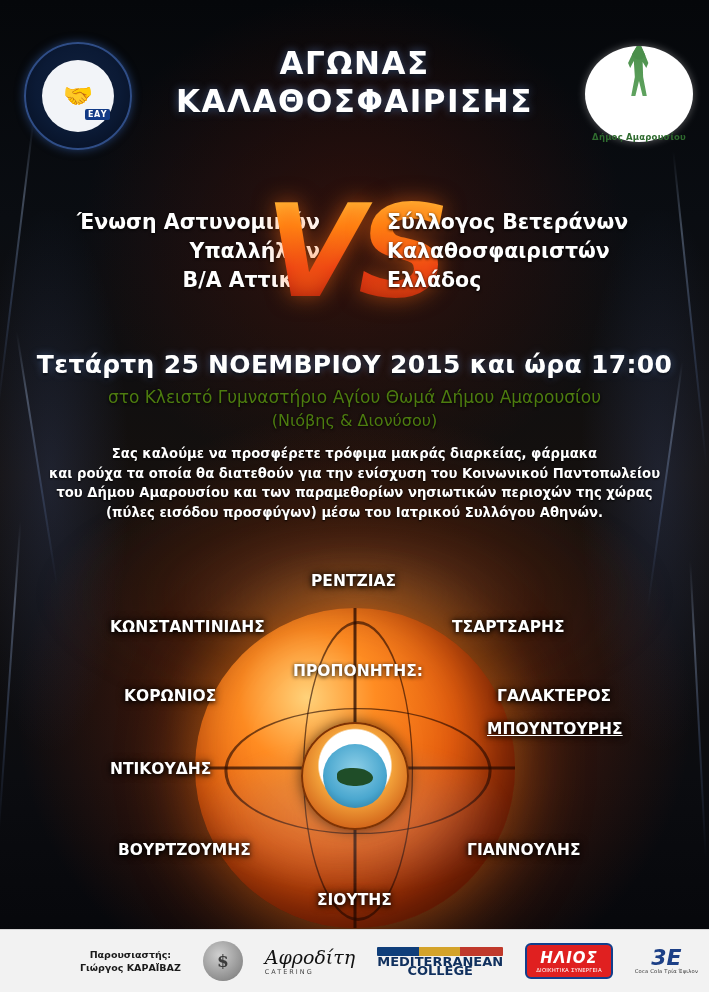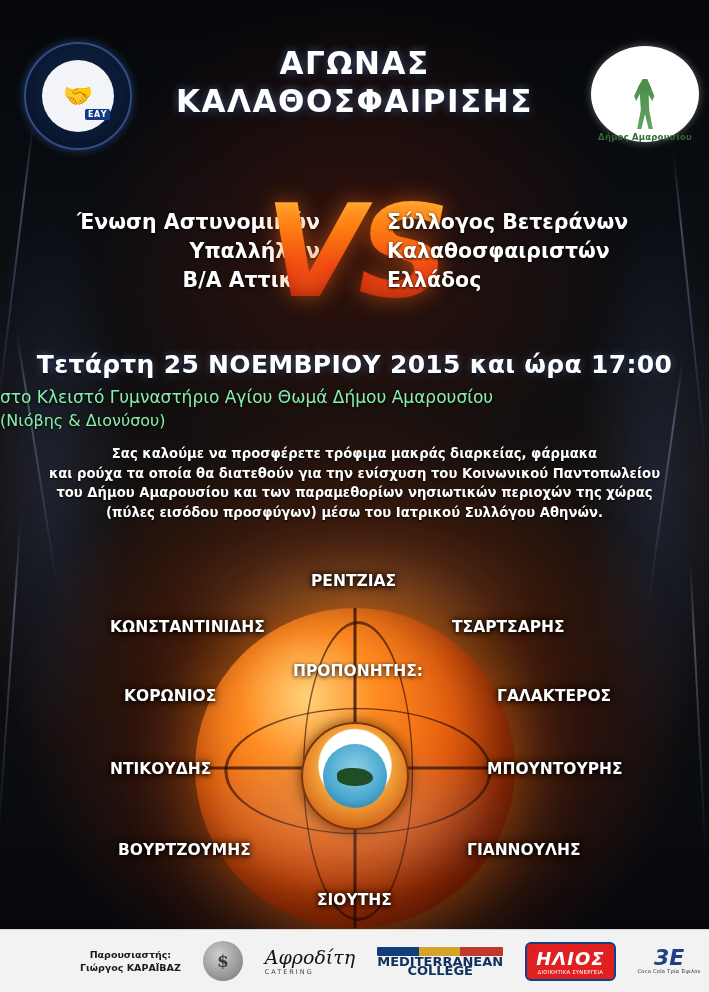--- a/index.html
+++ b/index.html
@@ -64,23 +64,23 @@
     position:relative;
   }
   .logo-left .badge{
     position:absolute;bottom:12px;right:4px;
     background:#123a86;color:#fff;font-size:8px;font-weight:bold;
     padding:1px 3px;border-radius:2px;letter-spacing:.5px;
   }
   .logo-left .shake{font-size:24px;color:#1b3e7a;line-height:1;}
 
   .logo-right{
-    position:absolute;right:10px;top:46px;width:108px;height:96px;border-radius:50%;
+    position:absolute;right:16px;top:46px;width:108px;height:96px;border-radius:50%;
     background:#ffffff;
-    display:flex;flex-direction:column;align-items:center;justify-content:flex-end;
+    display:flex;flex-direction:column;align-items:center;justify-content:space-between;
     box-shadow:0 0 8px rgba(255,255,255,.35);
   }
   .logo-right .figure{
     width:26px;height:50px;
     background:
       radial-gradient(circle at 50% 12%, #4b8f4b 0 7px, rgba(0,0,0,0) 8px),
       linear-gradient(180deg,#4b8f4b 0%, #5fa35f 100%);
     clip-path:polygon(42% 0,58% 0,72% 16%,86% 34%,78% 44%,64% 32%,66% 62%,80% 100%,64% 100%,50% 70%,36% 100%,20% 100%,34% 62%,30% 30%,16% 44%,8% 34%,26% 14%);
   }
   .logo-right .caption{
@@ -117,22 +117,22 @@
   .team.left{left:30px;width:290px;text-align:right;}
   .team.right{right:22px;width:300px;text-align:left;}
 
   
   .date{
     position:absolute;left:0;right:0;top:350px;text-align:center;
     color:#fff;font-weight:bold;font-size:25px;letter-spacing:.3px;
     text-shadow:0 0 9px rgba(120,170,255,.4),0 2px 3px #000;
   }
   .venue{
-    position:absolute;left:0;right:0;top:385px;text-align:left;
-    color:#86efac;font-size:17px;line-height:24px;
+    position:absolute;left:0;right:0;top:385px;text-align:center;
+    color:#4d7c0f;font-size:17px;line-height:24px;
     text-shadow:0 1px 3px #000;
   }
   .venue .sub{font-size:16px;}
 
   
   .appeal{
     position:absolute;left:40px;right:40px;top:444px;text-align:center;
     color:#fff;font-size:13.2px;line-height:19.5px;font-weight:bold;
     text-shadow:0 1px 2px #000;
   }
@@ -233,21 +233,21 @@
   }
   .sp-med .bar{
     height:9px;background:linear-gradient(90deg,#0f3e7a 0 33%, #d4a32a 33% 66%, #c0392b 66% 100%);
     margin-bottom:2px;border-radius:1px;
   }
   .sp-med .name{font-size:13px;font-weight:bold;line-height:8.5px;}
   .sp-ilios{
     background:#e02020;color:#fff;border:2px solid #123f8c;border-radius:6px;
     padding:4px 9px;text-align:center;
   }
-  .sp-ilios .name{font-size:18px;font-weight:bold;font-style:italic;letter-spacing:1px;}
+  .sp-ilios .name{font-size:15px;font-weight:bold;font-style:italic;letter-spacing:1px;}
   .sp-ilios .sub{font-size:5.4px;color:#fff;letter-spacing:.2px;}
   .sp-3e{
     text-align:center;color:#1c3f86;
   }
   .sp-3e .mark{font-size:22px;font-weight:bold;font-style:italic;line-height:20px;}
   .sp-3e .sub{font-size:5.2px;color:#333;letter-spacing:.2px;}
 </style>
 </head>
 <body>
 
@@ -321,21 +321,21 @@
   <div class="player" style="left:311px;top:572px;">ΡΕΝΤΖΙΑΣ</div>
   <div class="player" style="left:110px;top:618px;">ΚΩΝΣΤΑΝΤΙΝΙΔΗΣ</div>
   <div class="player" style="left:452px;top:618px;">ΤΣΑΡΤΣΑΡΗΣ</div>
 
   <div class="coach-label" style="left:249px;top:662px;">ΠΡΟΠΟΝΗΤΗΣ:</div>
 
   <div class="player" style="left:124px;top:687px;">ΚΟΡΩΝΙΟΣ</div>
   <div class="player" style="left:497px;top:687px;">ΓΑΛΑΚΤΕΡΟΣ</div>
 
   <div class="player" style="left:110px;top:760px;">ΝΤΙΚΟΥΔΗΣ</div>
-  <div class="player" style="left:487px;top:760px;">ΜΠΟΥΝΤΟΥΡΗΣ</div>
+  <div class="player" style="left:487px;top:720px;text-decoration:underline;">ΜΠΟΥΝΤΟΥΡΗΣ</div>
 
   <div class="player" style="left:118px;top:841px;">ΒΟΥΡΤΖΟΥΜΗΣ</div>
   <div class="player" style="left:467px;top:841px;">ΓΙΑΝΝΟΥΛΗΣ</div>
 
   <div class="player" style="left:317px;top:891px;">ΣΙΟΥΤΗΣ</div>
 
   <div class="sponsorbar">
     <div class="presenter">
       <div>Παρουσιαστής:</div>
       <div>Γιώργος ΚΑΡΑΪΒΑΖ</div>

